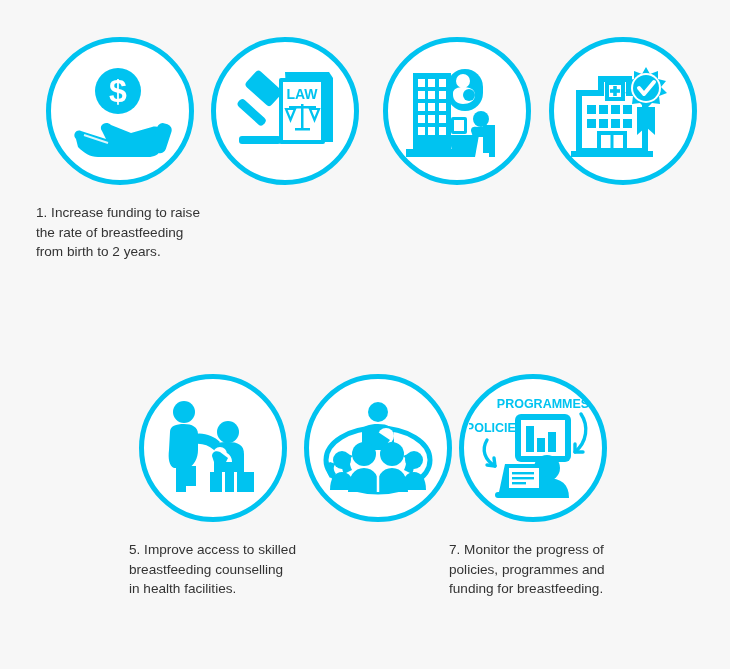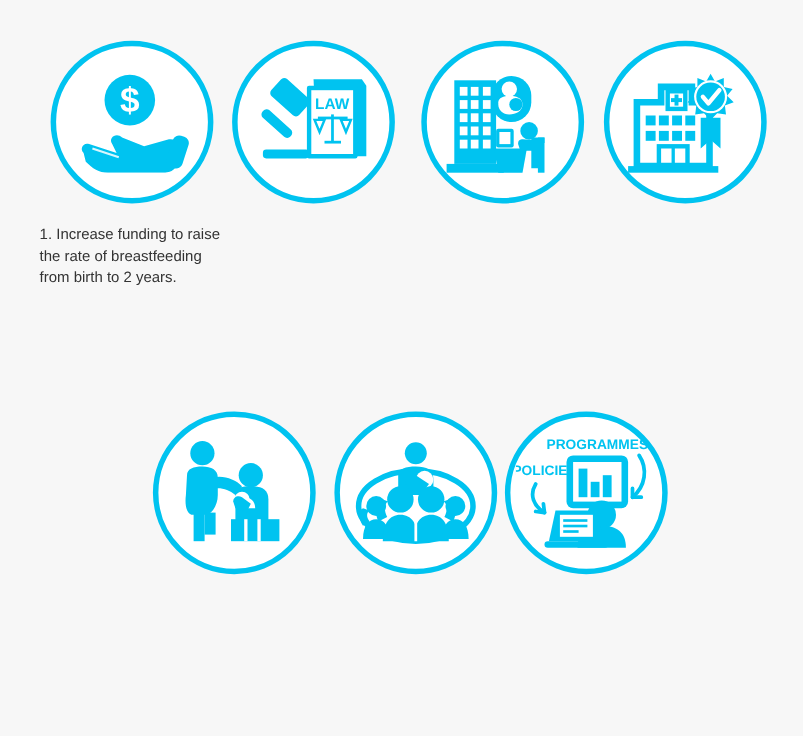--- a/index.html
+++ b/index.html
@@ -224,20 +224,21 @@
 
             <path d="M54 56 C54 52 58 50 62 52 L70 58 L66 66 L56 62 Z" fill="#00c3f0"></path>
 
             <rect x="52" y="72" width="44" height="20" fill="#00c3f0"></rect>
             <rect x="64" y="72" width="3" height="20" fill="#ffffff"></rect>
             <rect x="76" y="72" width="3" height="20" fill="#ffffff"></rect>
           </svg>
         </span>
       </div>
     </div>
+    <div class="caption">5. Improve access to skilled breastfeeding counselling in health facilities.</div>
   </div>
 
   <div class="step p6">
     <div class="circle-wrap">
       <div class="circle">
         <span>
           <svg width="116" height="100" viewBox="0 0 116 100">
 
             <ellipse cx="58" cy="62" rx="52" ry="32" fill="none" stroke="#00c3f0" stroke-width="5"></ellipse>
 
@@ -298,15 +299,16 @@
             <g fill="#00c3f0">
               <rect x="43" y="80" width="22" height="2.4"></rect>
               <rect x="43" y="85" width="22" height="2.4"></rect>
               <rect x="43" y="90" width="14" height="2.4"></rect>
             </g>
             <rect x="26" y="100" width="58" height="6" rx="3" fill="#00c3f0"></rect>
           </svg>
         </span>
       </div>
     </div>
+    <div class="caption">7. Monitor the progress of policies, programmes and funding for breastfeeding.</div>
   </div>
 
 </div>
 
 </body></html>

